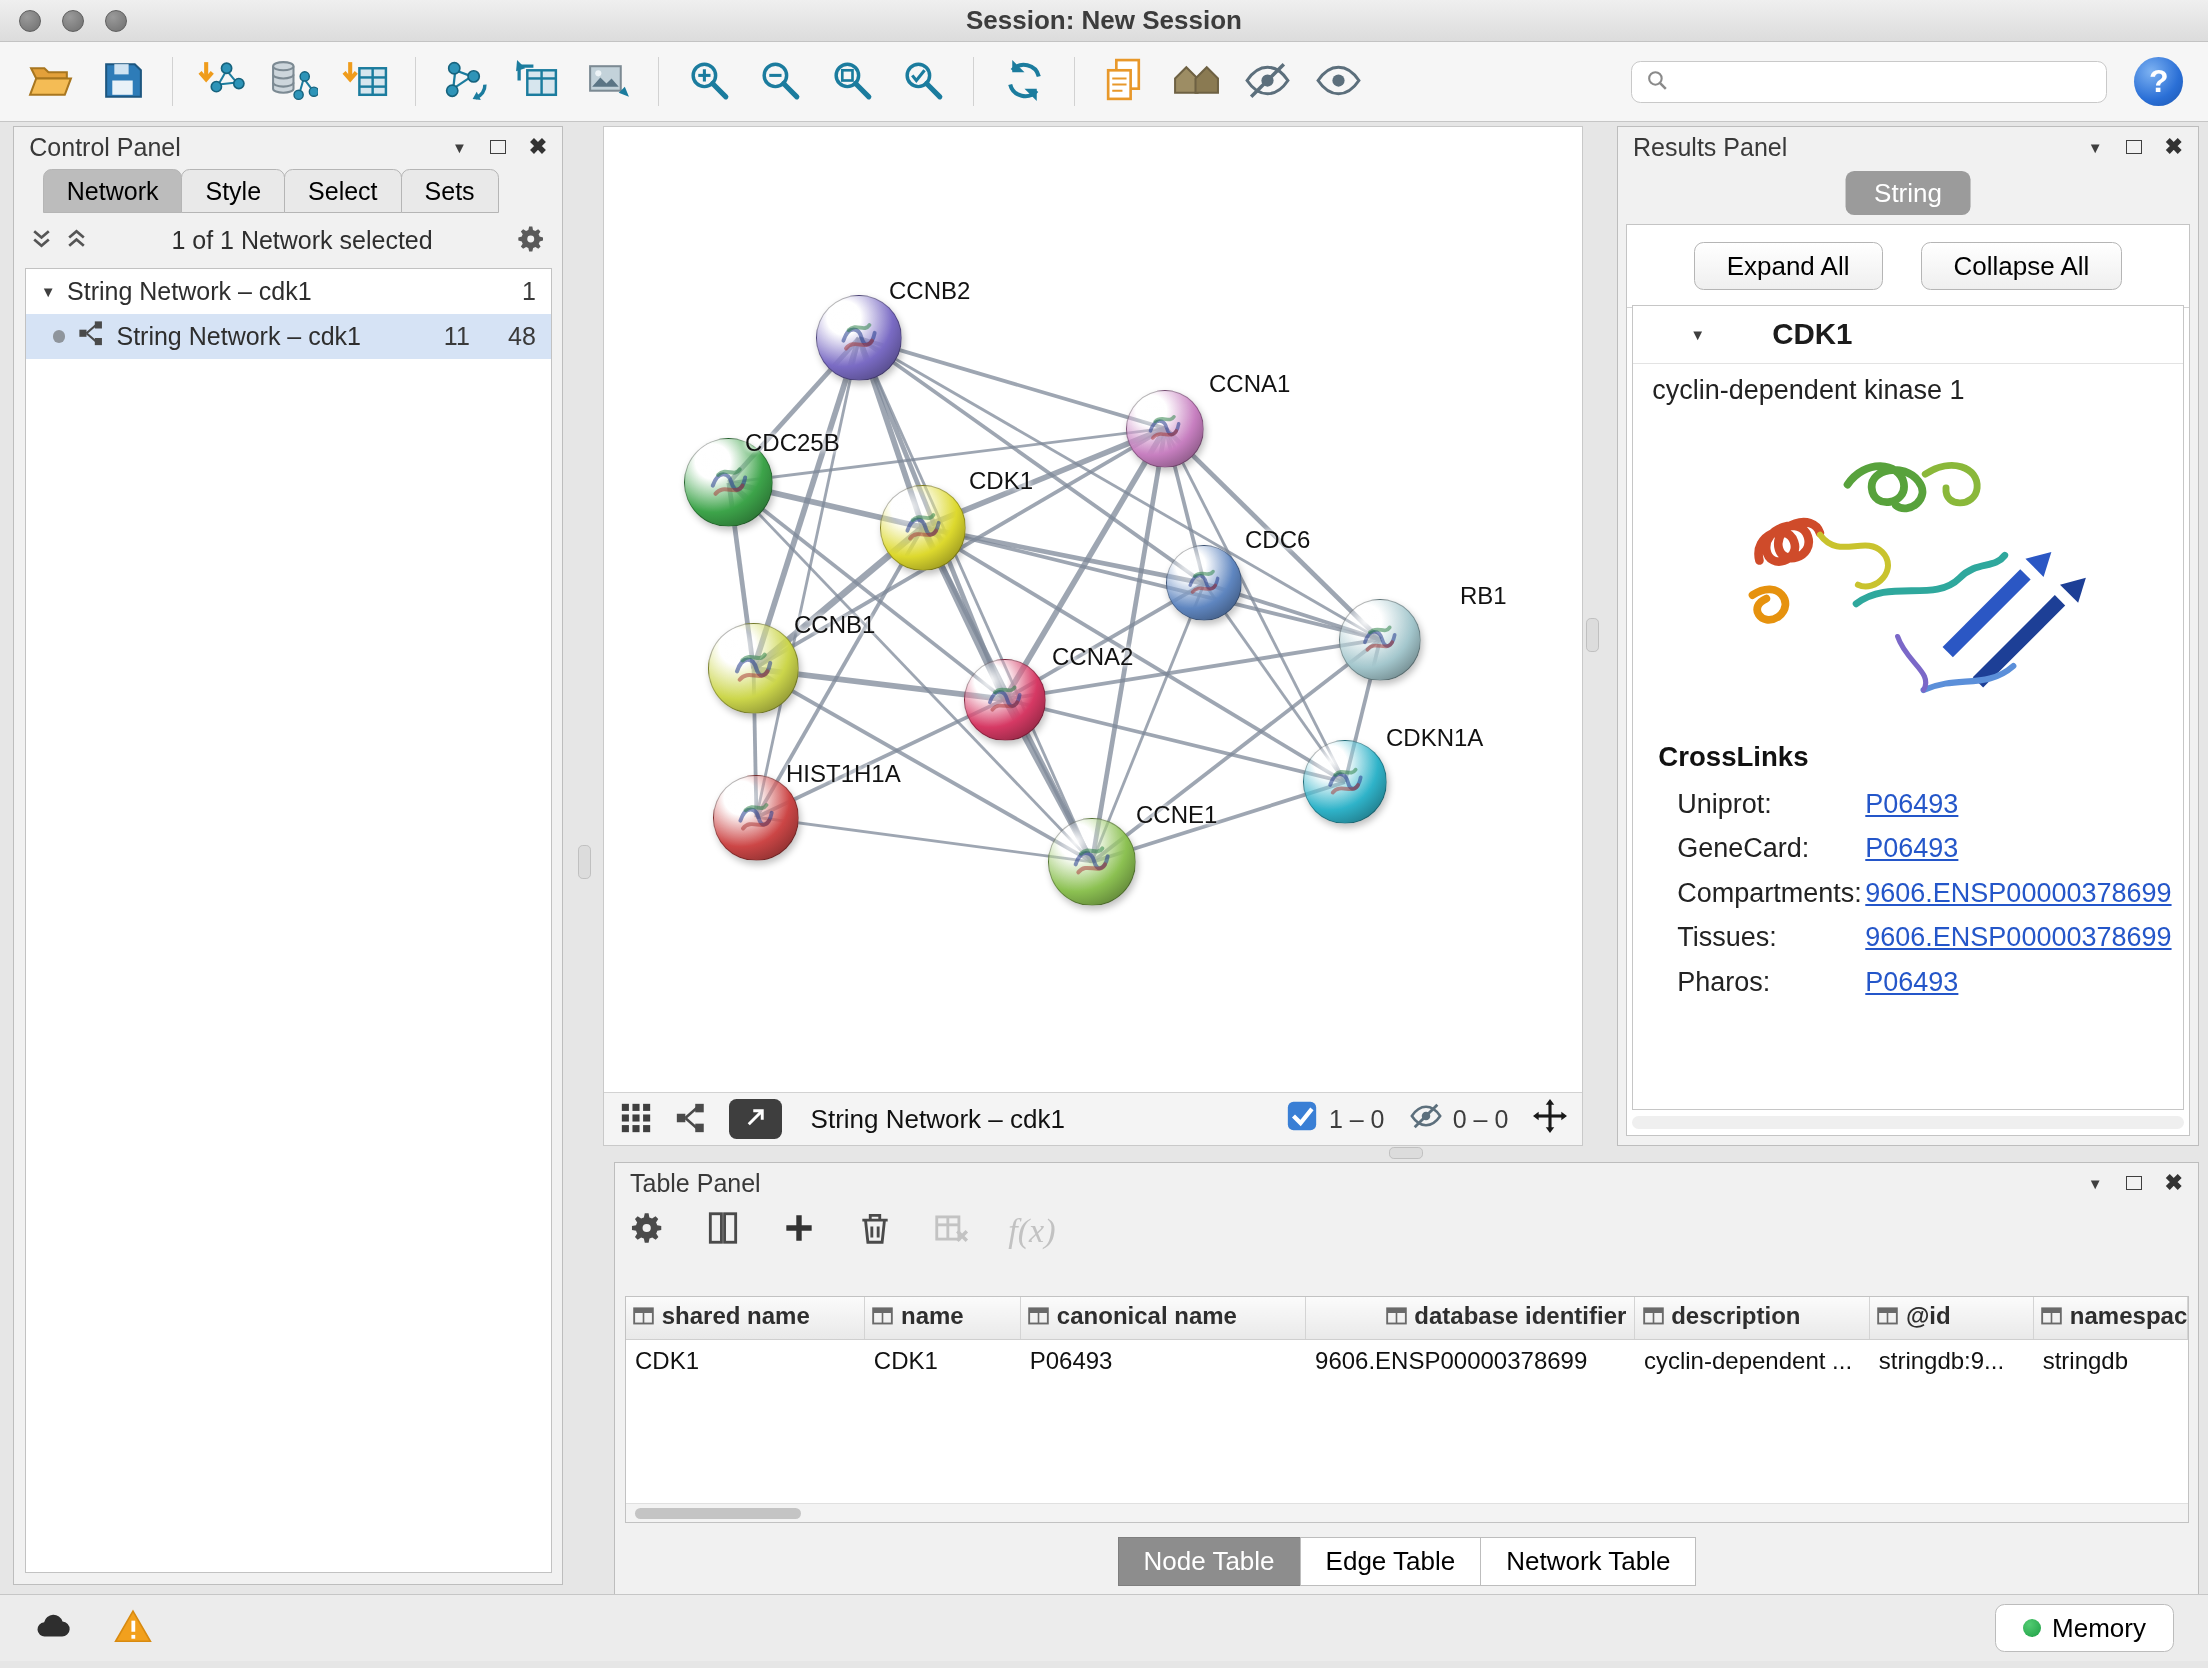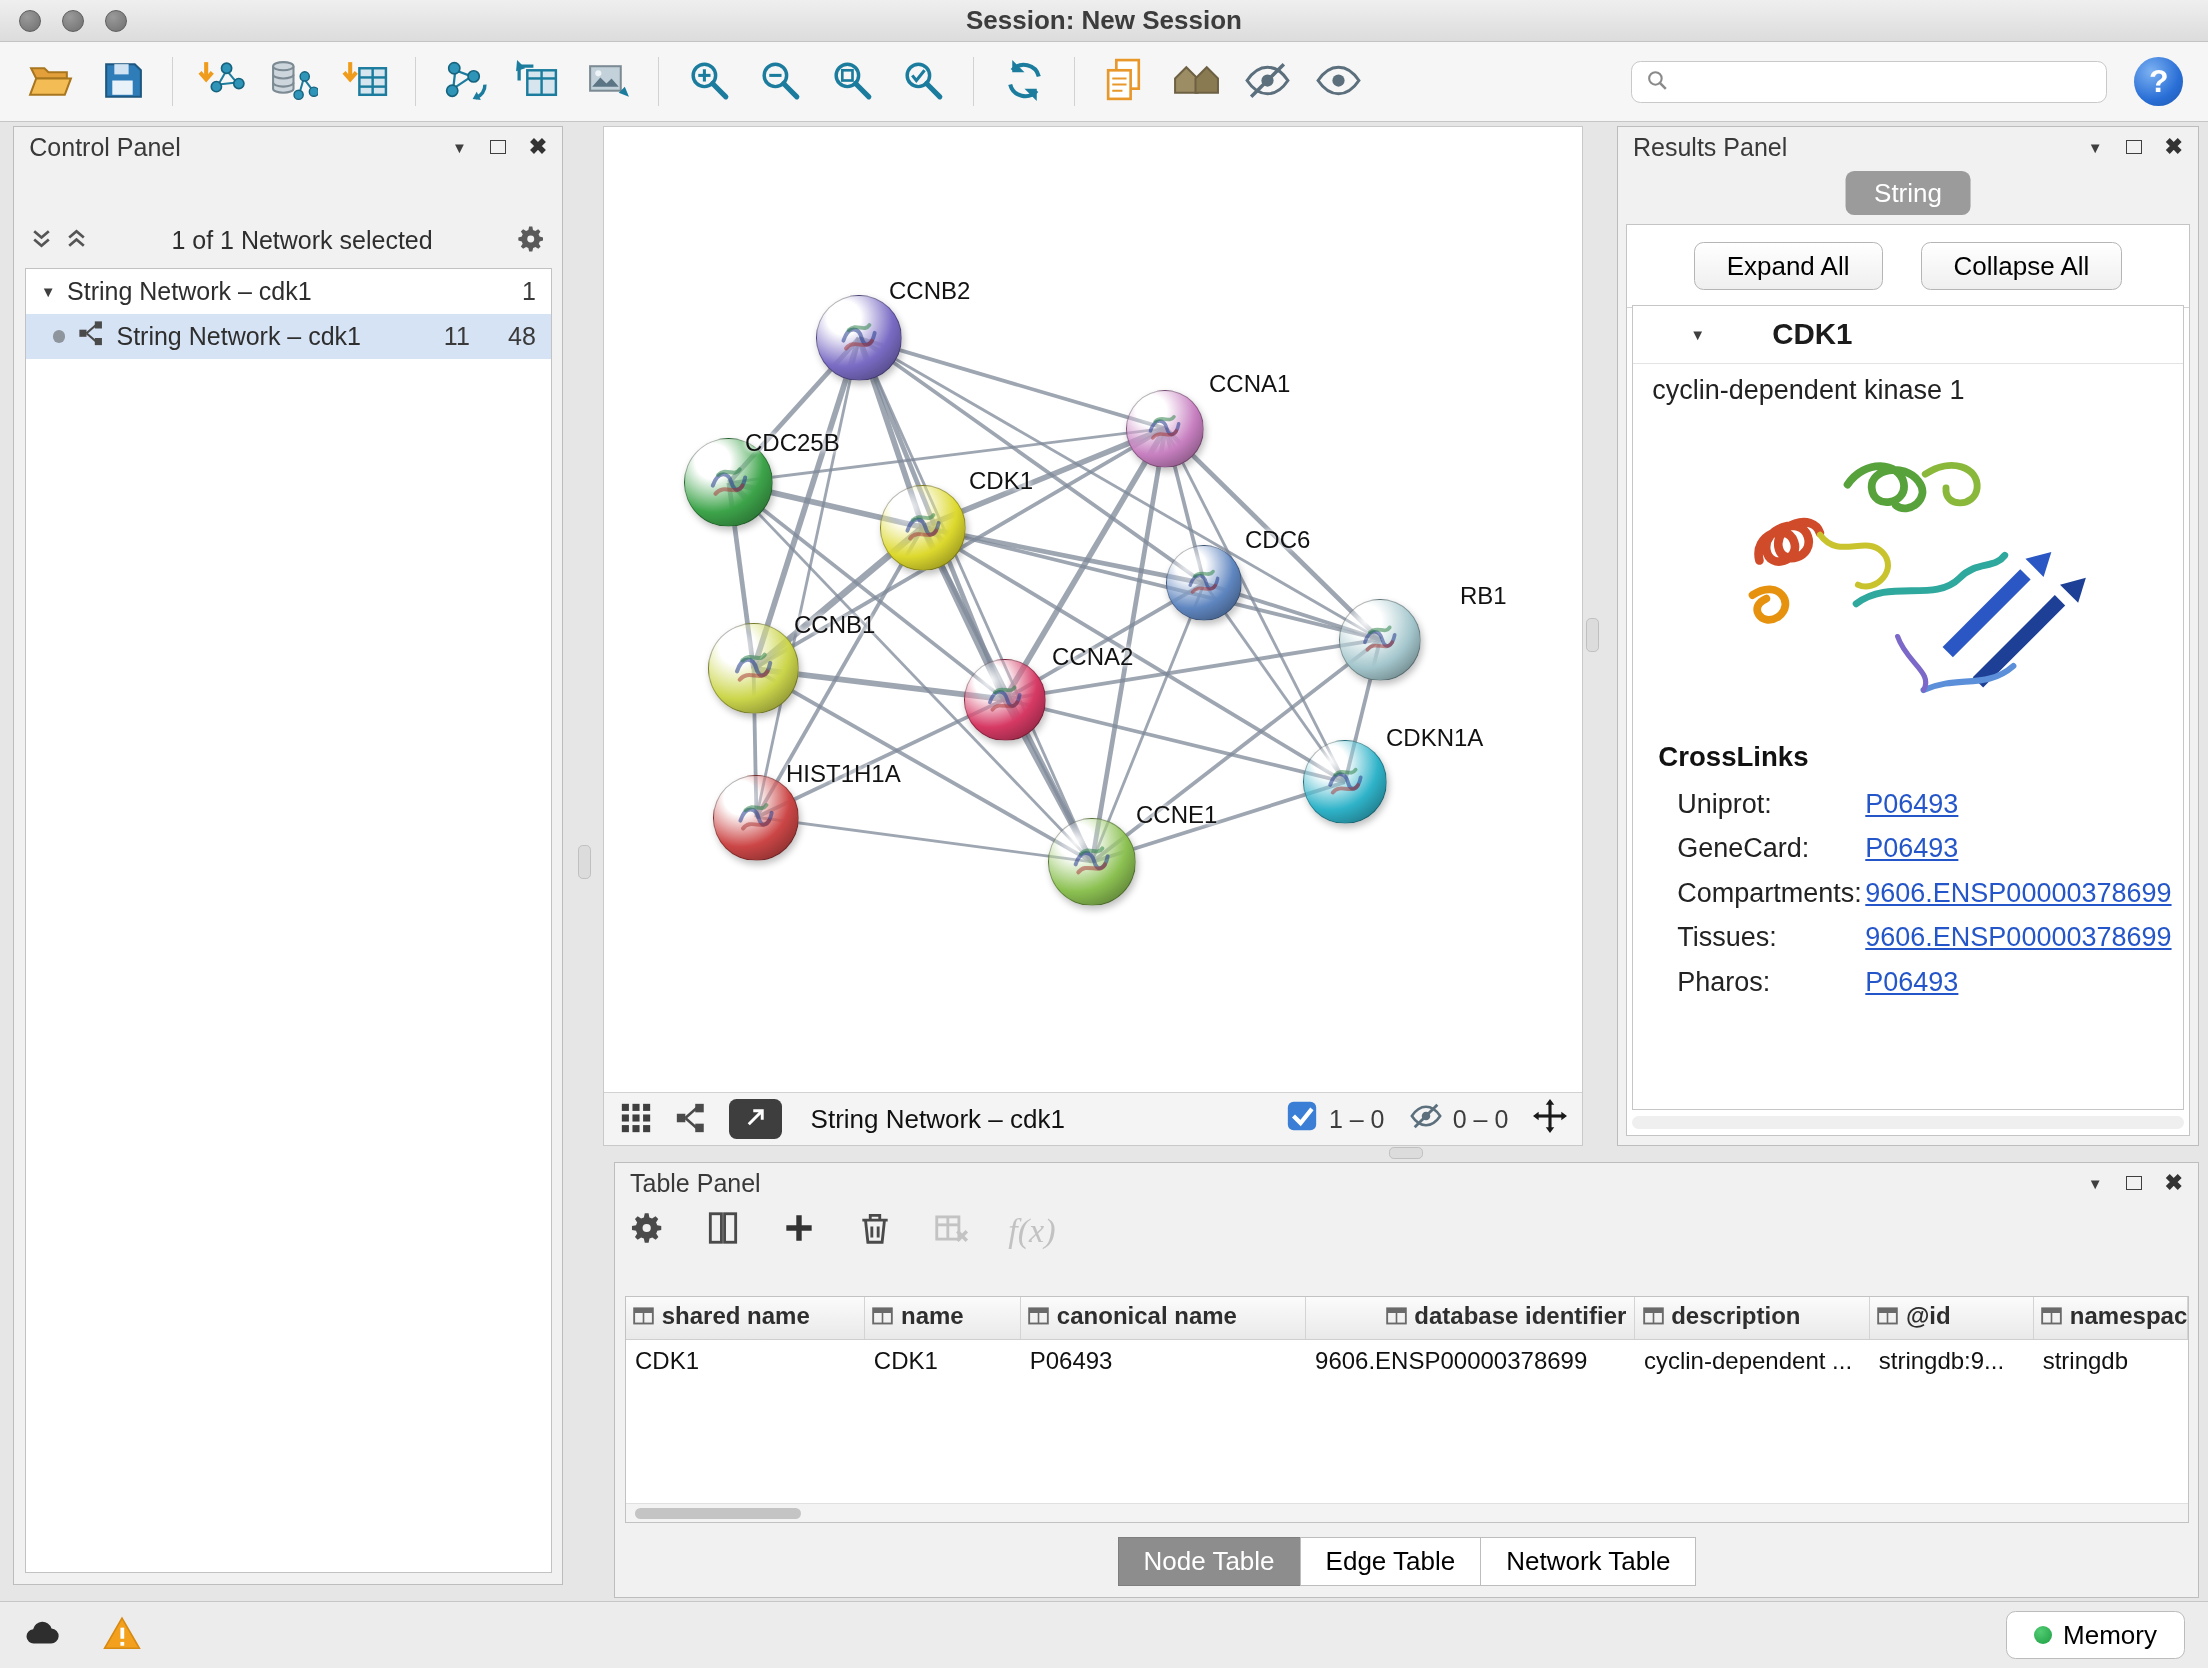--- a/index.html
+++ b/index.html
@@ -90,21 +90,21 @@
   th .col-ic{display:inline-block;vertical-align:-2.9px;margin-right:7.6px}
   th .col-ic svg{width:21px;height:21px}
   td{padding:7.6px 9.5px;height:40px;white-space:nowrap;overflow:hidden;vertical-align:top;color:#111}
   .hscroll{position:absolute;left:0;right:0;bottom:0;height:19px;background:#f3f3f3;border-top:1px solid #e0e0e0}
   .hthumb{position:absolute;left:9.5px;top:3.8px;width:166px;height:11.4px;border-radius:5.7px;background:#c4c4c4}
   .tp-tabs{position:absolute;left:0;right:0;bottom:11.4px;display:flex;justify-content:center}
   .tp-tab{padding:7.6px 25px;font-size:26px;border:1px solid #bdbdbd;background:#fff;margin-right:-1px;cursor:pointer}
   .tp-tab.selected{background:#8d8d8d;color:#fff;border-color:#7f7f7f}
 
   
-  .statusbar{position:absolute;left:0;bottom:0;width:100%;height:67px;background:#ececec;border-top:1px solid #c6c6c6;display:flex;align-items:center;padding:0 23px;gap:42px}
+  .statusbar{position:absolute;left:0;bottom:7px;width:100%;height:67px;background:#ececec;border-top:1px solid #c6c6c6;display:flex;align-items:center;padding:0 34px;gap:42px}
   .sbic svg{width:38px;height:38px}
   .mem{margin-left:auto;display:flex;align-items:center;gap:11.4px;padding:7.6px 27px;background:#fff;border:1px solid #bcbcbc;border-radius:9.5px;font-size:26px;cursor:pointer}
   .memdot{width:18px;height:18px;border-radius:50%;background:radial-gradient(circle at 35% 30%,#52cc72,#1d9e44)}
 
   
   .handle{position:absolute;background:#dcdcdc;border:1px solid #c0c0c0;border-radius:4.8px}
 </style>
 </head>
 <body>
 
@@ -296,20 +296,26 @@
 
 <div class="panel" id="control-panel">
   <div class="panel-header">
     <span>Control Panel</span>
     <span class="ph-icons">
       <span class="tri">▼</span>
       <span class="floatic"></span>
       <span class="closic">✖</span>
     </span>
   </div>
+  <div class="cp-tabs" id="cp-tabs">
+      <button class="cp-tab selected">Network</button>
+      <button class="cp-tab">Style</button>
+      <button class="cp-tab">Select</button>
+      <button class="cp-tab">Sets</button>
+    </div>
   <div class="cp-sum">
     <span class="chev"><svg viewBox="0 0 24 24">
           <path d="M5 5l7 6 7-6M5 13l7 6 7-6" fill="none" stroke="#555" stroke-width="2.6"></path>
         </svg></span>
     <span class="chev"><svg viewBox="0 0 24 24">
           <path d="M5 11l7-6 7 6M5 19l7-6 7 6" fill="none" stroke="#555" stroke-width="2.6"></path>
         </svg></span>
     <span class="sumtext">1 of 1 Network selected</span>
     <span class="gear"><svg viewBox="0 0 24 24">
           <path fill="#5a5a5a" d="M21 13.2v-2.4l-2.6-.6a6.7 6.7 0 0 0-.7-1.7l1.4-2.2-1.7-1.7-2.2 1.4c-.5-.3-1.1-.5-1.7-.7L13 2.7h-2.4l-.6 2.6c-.6.2-1.2.4-1.7.7L6.1 4.6 4.4 6.3l1.4 2.2c-.3.5-.5 1.1-.7 1.7l-2.6.6v2.4l2.6.6c.2.6.4 1.2.7 1.7l-1.4 2.2 1.7 1.7 2.2-1.4c.5.3 1.1.5 1.7.7l.6 2.6H13l.6-2.6c.6-.2 1.2-.4 1.7-.7l2.2 1.4 1.7-1.7-1.4-2.2c.3-.5.5-1.1.7-1.7z"></path>

